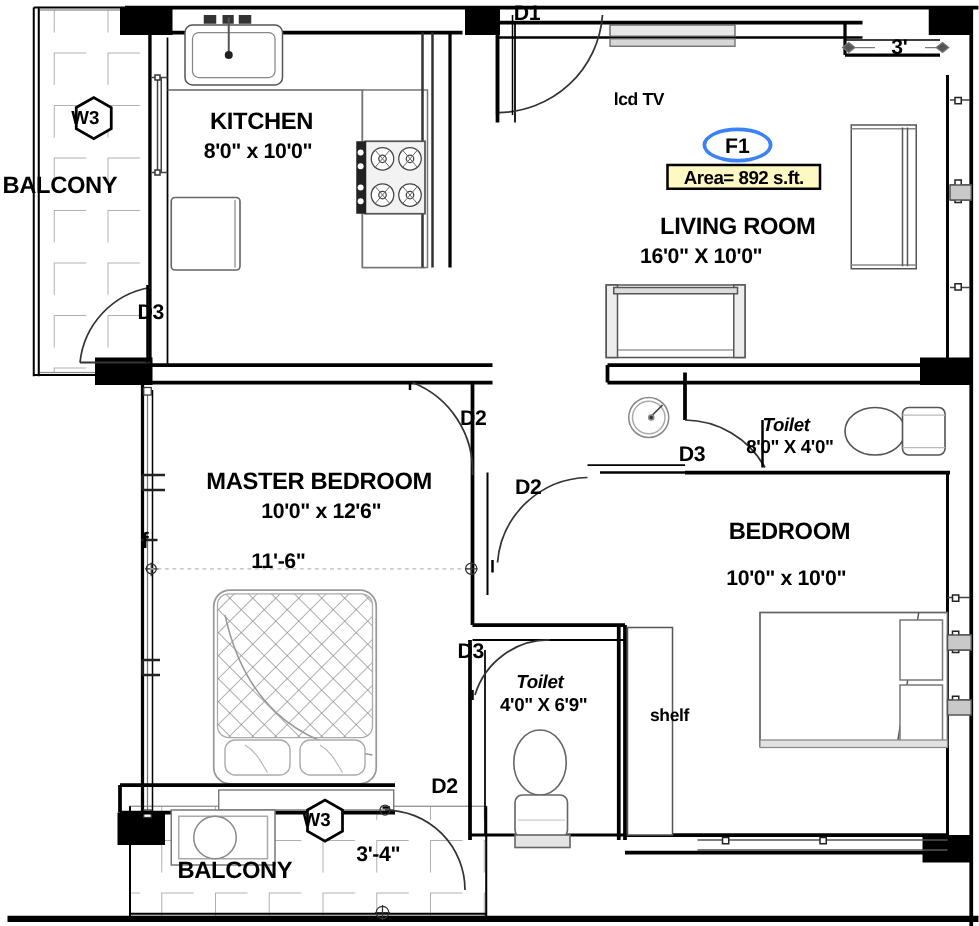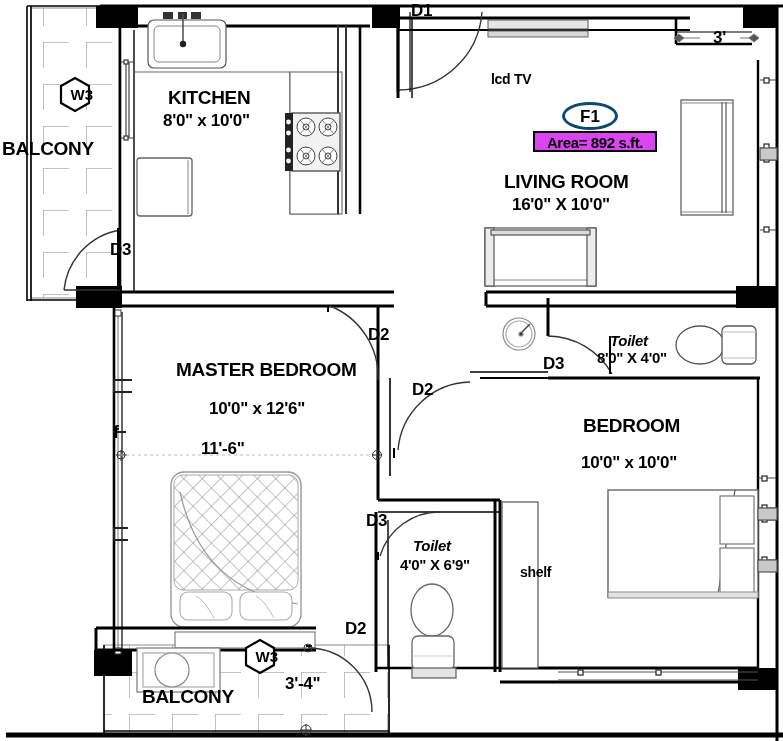--- a/index.html
+++ b/index.html
@@ -33,43 +33,43 @@
   .tiny      { font-size: 14px; font-weight: bold; }
   .svgwrap {
     position: absolute;
     left: 0; top: 0;
     width: 783px;
     height: 741px;
     pointer-events: none;
   }
   .badge-f1 {
     position: absolute;
-    border: 3px solid #0c4a6e;
+    border: 3px solid #3b82f6;
     border-radius: 50%;
     background: #fff;
     text-align: center;
     font-weight: bold;
     box-sizing: border-box;
   }
   .badge-area {
     position: absolute;
     border: 2px solid #000;
-    background: #d946ef;
+    background: #fef9c3;
     text-align: center;
     font-weight: bold;
     box-sizing: border-box;
     font-size: 15px;
     letter-spacing: -0.4px;
   }
   .wtag {
     position: absolute;
     width: 36px;
     height: 30px;
     border: 0;
-    text-align: right;
+    text-align: left;
     font-size: 15px;
     font-weight: bold;
     line-height: 30px;
     color: #000;
   }
 </style>
 </head>
 <body>
 
 <div id="plan">
@@ -393,27 +393,27 @@
 
     <g fill="#fff" stroke="#000" stroke-width="2.2">
       <polygon points="61,86 75,78 89,86 89,103 75,111 61,103"></polygon>
       <polygon points="246,648 260,640 274,648 274,665 260,673 246,665"></polygon>
     </g>
   </svg>
 
   <div class="lbl room-name" style="left:168px; top:88px;">KITCHEN</div>
   <div class="lbl room-dim" style="left:163px; top:112px;">8'0" x 10'0"</div>
 
-  <div class="lbl room-name" style="left:504px; top:172px;">LIVING ROOM</div>
+  <div class="lbl room-name" style="left:528px; top:172px;">LIVING ROOM</div>
   <div class="lbl room-dim" style="left:512px; top:196px;">16'0" X 10'0"</div>
 
   <div class="badge-f1" style="left:562px; top:102px; width:56px; height:28px; line-height:23px; font-size:17px;">F1</div>
   <div class="badge-area" style="left:533px; top:131px; width:124px; height:21px; line-height:19px;">Area= 892 s.ft.</div>
 
-  <div class="lbl room-name" style="left:165px; top:360px;margin-left:11px;">MASTER  BEDROOM</div>
+  <div class="lbl room-name" style="left:165px; top:376px;">MASTER  BEDROOM</div>
   <div class="lbl room-dim" style="left:209px; top:400px;">10'0" x 12'6"</div>
 
   <div class="lbl room-name" style="left:583px; top:416px;">BEDROOM</div>
   <div class="lbl room-dim" style="left:581px; top:454px;">10'0" x 10'0"</div>
 
   <div class="lbl small-name" style="left:610px; top:333px;">Toilet</div>
   <div class="lbl small-dim" style="left:597px; top:350px;">8'0" X 4'0"</div>
 
   <div class="lbl small-name" style="left:413px; top:538px;">Toilet</div>
   <div class="lbl small-dim" style="left:400px; top:557px;">4'0" X 6'9"</div>

